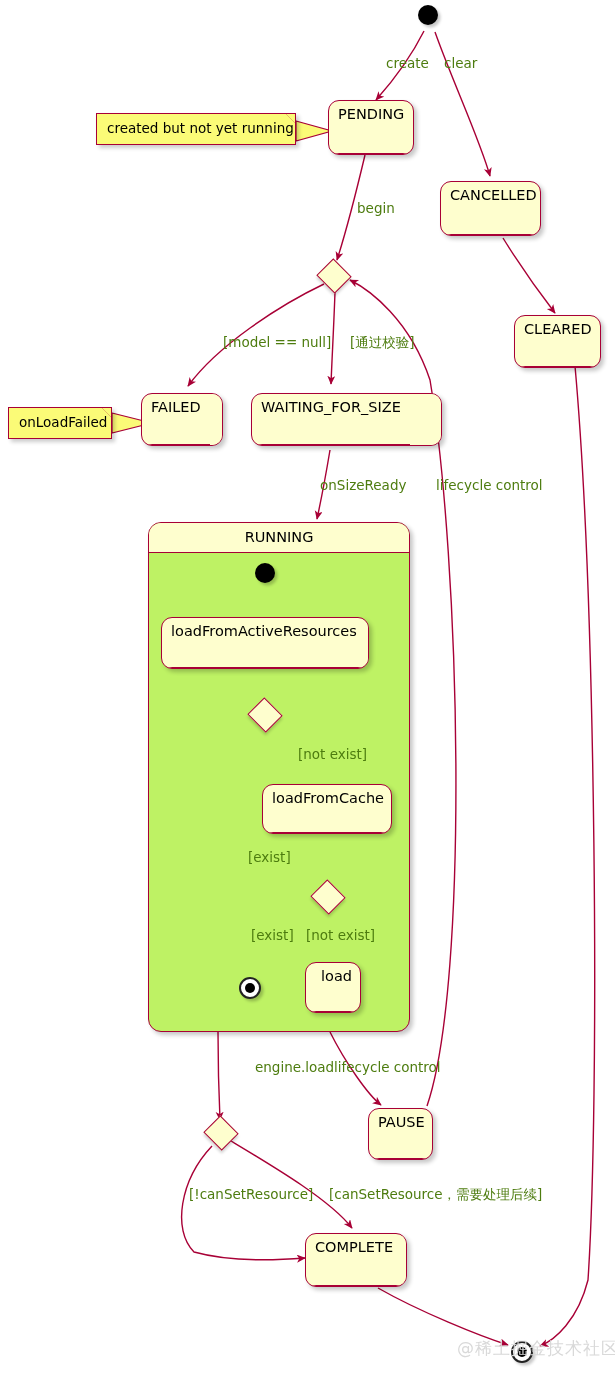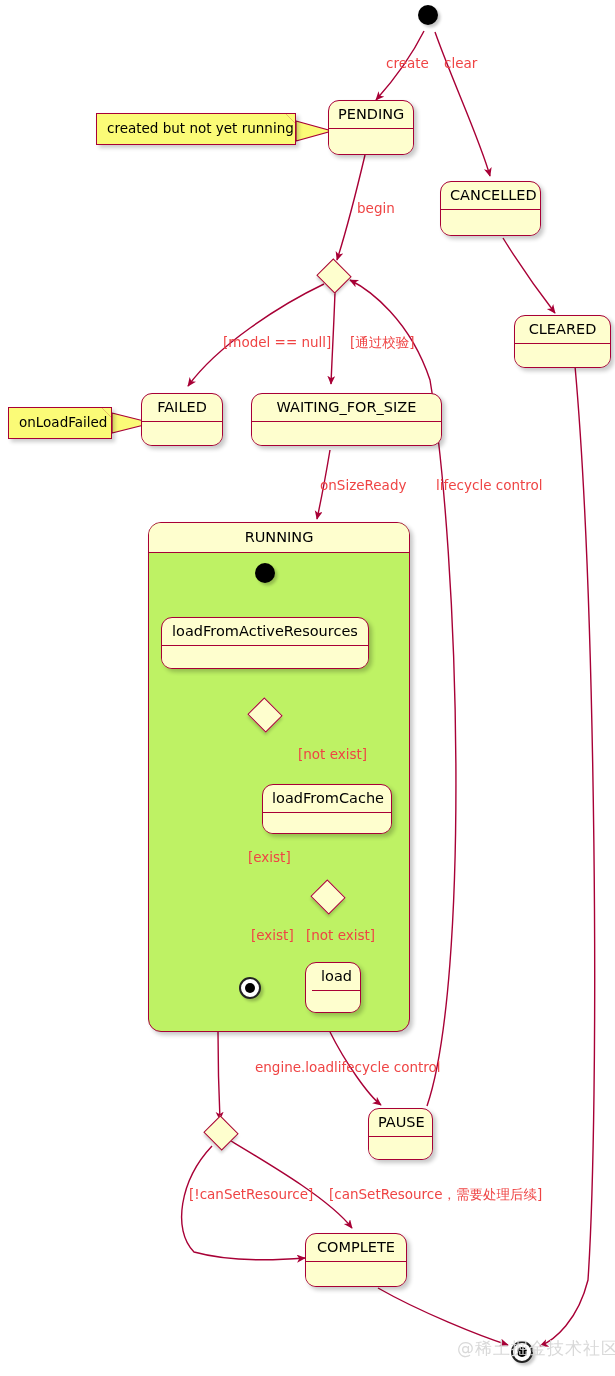--- a/index.html
+++ b/index.html
@@ -25,21 +25,21 @@
   }
   
   .state {
     position: absolute;
     box-sizing: border-box;
     background: #FEFECE;
     border: 1.4px solid #A80036;
     border-radius: 11px;
     box-shadow: 3px 3px 4px rgba(0,0,0,0.22);
     display: flex;
-    flex-direction: column;
+    flex-direction: row;
     overflow: hidden;
   }
   .state .title {
     text-align: center;
     color: #000000;
     font-size: 14.5px;
     line-height: 1;
     padding: 6px 9px 6px 9px;
     white-space: nowrap;
     border-bottom: 1.4px solid #A80036;
@@ -130,21 +130,21 @@
     position: absolute;
     right: 0px;
     top: 0px;
     width: 0; height: 0;
     border-left: 9px solid transparent;
     border-top: 9px solid #FBFB77;
   }
   
   .elabel {
     position: absolute;
-    color: #ef4444;
+    color: #4d7c0f;
     font-size: 13.5px;
     line-height: 1;
     white-space: nowrap;
   }
   
   .watermark {
     position: absolute;
     color: #d9d9d9;
     font-size: 17px;
     line-height: 1;
@@ -224,21 +224,21 @@
   <div class="state" style="left:328px; top:100px; width:86px; height:55px;">
     <div class="title">PENDING</div>
     <div class="body"></div>
   </div>
 
   <div class="state" style="left:440px; top:181px; width:101px; height:55px;">
     <div class="title">CANCELLED</div>
     <div class="body"></div>
   </div>
 
-  <div class="state" style="left:514px; top:315px; width:97px; height:53px;">
+  <div class="state" style="left:514px; top:315px; width:87px; height:53px;">
     <div class="title">CLEARED</div>
     <div class="body"></div>
   </div>
 
   <div class="diamond" style="left:321px; top:264px;"></div>
 
   <div class="state" style="left:141px; top:393px; width:82px; height:53px;">
     <div class="title">FAILED</div>
     <div class="body"></div>
   </div>

